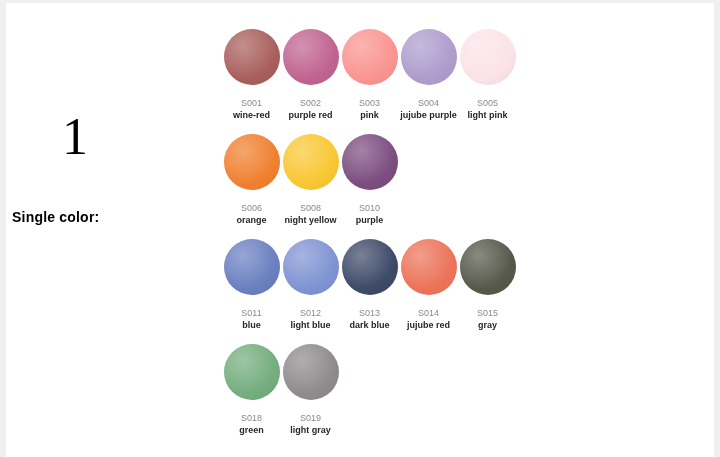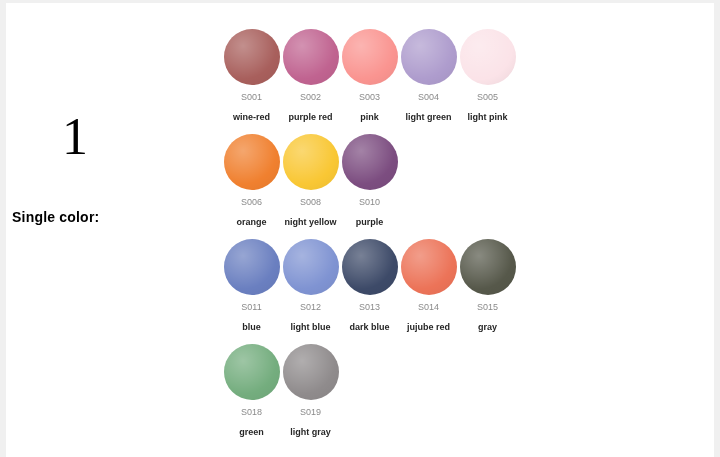--- a/index.html
+++ b/index.html
@@ -106,29 +106,29 @@
     border-radius: 50%;
     background: radial-gradient(circle at 34% 30%,
                 rgba(255,255,255,0.30) 0%,
                 rgba(255,255,255,0.12) 38%,
                 rgba(255,255,255,0.00) 62%,
                 rgba(0,0,0,0.05) 92%,
                 rgba(0,0,0,0.10) 100%);
     pointer-events: none;
   }
   .swatch-code {
-    margin-top: 6px;
+    margin-top: 12px;
     font-size: 9px;
     color: #8a8a8a;
     line-height: 12px;
     white-space: nowrap;
     text-align: center;
   }
   .swatch-label {
-    margin-top: 8px;
+    margin-top: 0;
     font-size: 9px;
     font-weight: bold;
     color: #262626;
     line-height: 12px;
     white-space: nowrap;
     text-align: right;
   }
 </style>
 </head>
 <body>
@@ -157,21 +157,21 @@
           <div class="swatch-label">purple red</div>
         </div>
         <div class="swatch-cell">
           <div class="swatch-disc" style="background: rgb(250, 148, 144);"></div>
           <div class="swatch-code">S003</div>
           <div class="swatch-label">pink</div>
         </div>
         <div class="swatch-cell">
           <div class="swatch-disc" style="background: rgb(174, 156, 205);"></div>
           <div class="swatch-code">S004</div>
-          <div class="swatch-label">light green</div>
+          <div class="swatch-label">jujube purple</div>
         </div>
         <div class="swatch-cell">
           <div class="swatch-disc" style="background: rgb(251, 227, 232);"></div>
           <div class="swatch-code">S005</div>
           <div class="swatch-label">light pink</div>
         </div>
       </div>
       <div class="swatch-row">
         <div class="swatch-cell">
           <div class="swatch-disc" style="background: rgb(240, 128, 47);"></div>

